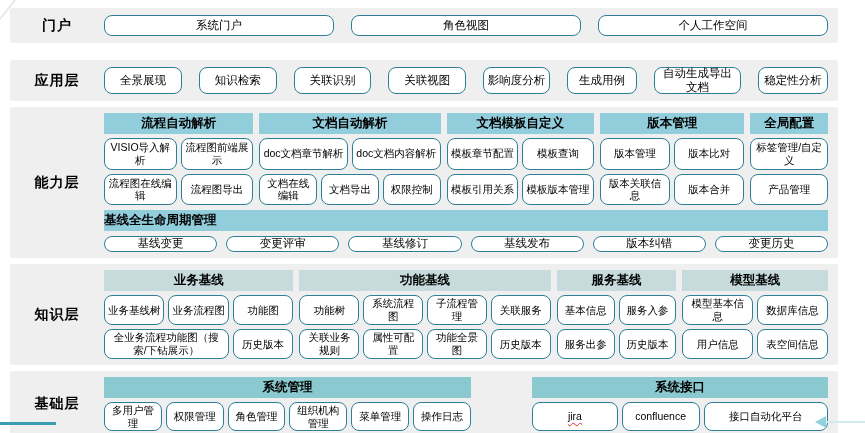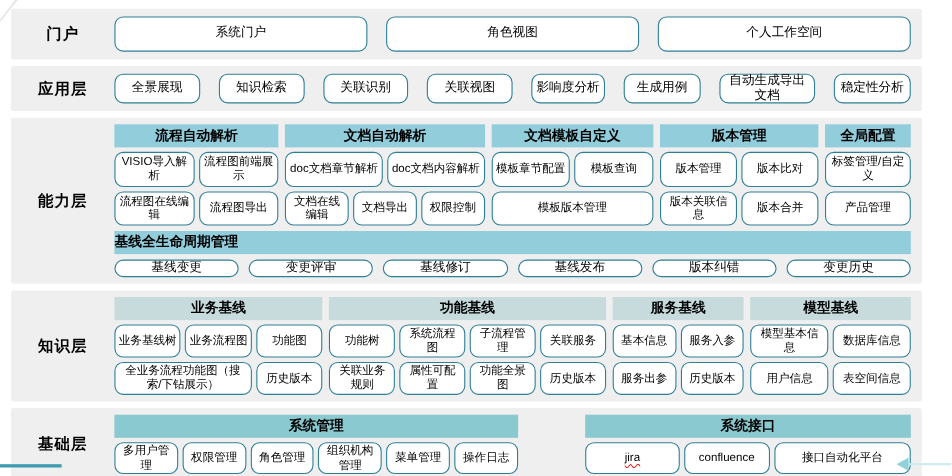--- a/index.html
+++ b/index.html
@@ -70,21 +70,21 @@
   .bottom-right-arrow .shaft{
     position:absolute;right:0;top:5px;width:42px;height:2px;background:#cfeaf0;
   }
   .bottom-right-arrow .head{
     position:absolute;left:0;top:0;width:0;height:0;
     border-top:6px solid transparent;border-bottom:6px solid transparent;
     border-right:11px solid #8fd2dc;
   }
 
   
-  #band-portal{top:8px;height:46px;justify-content:flex-end;}
+  #band-portal{top:8px;height:35px;justify-content:flex-end;}
   #band-app{top:60px;height:41px;}
   #band-capability{top:107px;height:151px;}
   #band-knowledge{top:264px;height:101px;}
   #band-base{top:371px;height:66px;}
 </style>
 </head>
 <body>
 
 <div class="corner-fold"></div>
 <div class="corner-fold-inner"></div>
@@ -142,20 +142,21 @@
         </div>
       </div>
 
       <div class="group" style="flex:148">
         <div class="group-header cap-h">文档模板自定义</div>
         <div class="group-row">
           <div class="chip">模板章节配置</div>
           <div class="chip">模板查询</div>
         </div>
         <div class="group-row">
+          <div class="chip">模板引用关系</div>
           <div class="chip">模板版本管理</div>
         </div>
       </div>
 
       <div class="group" style="flex:145">
         <div class="group-header cap-h">版本管理</div>
         <div class="group-row">
           <div class="chip">版本管理</div>
           <div class="chip">版本比对</div>
         </div>

